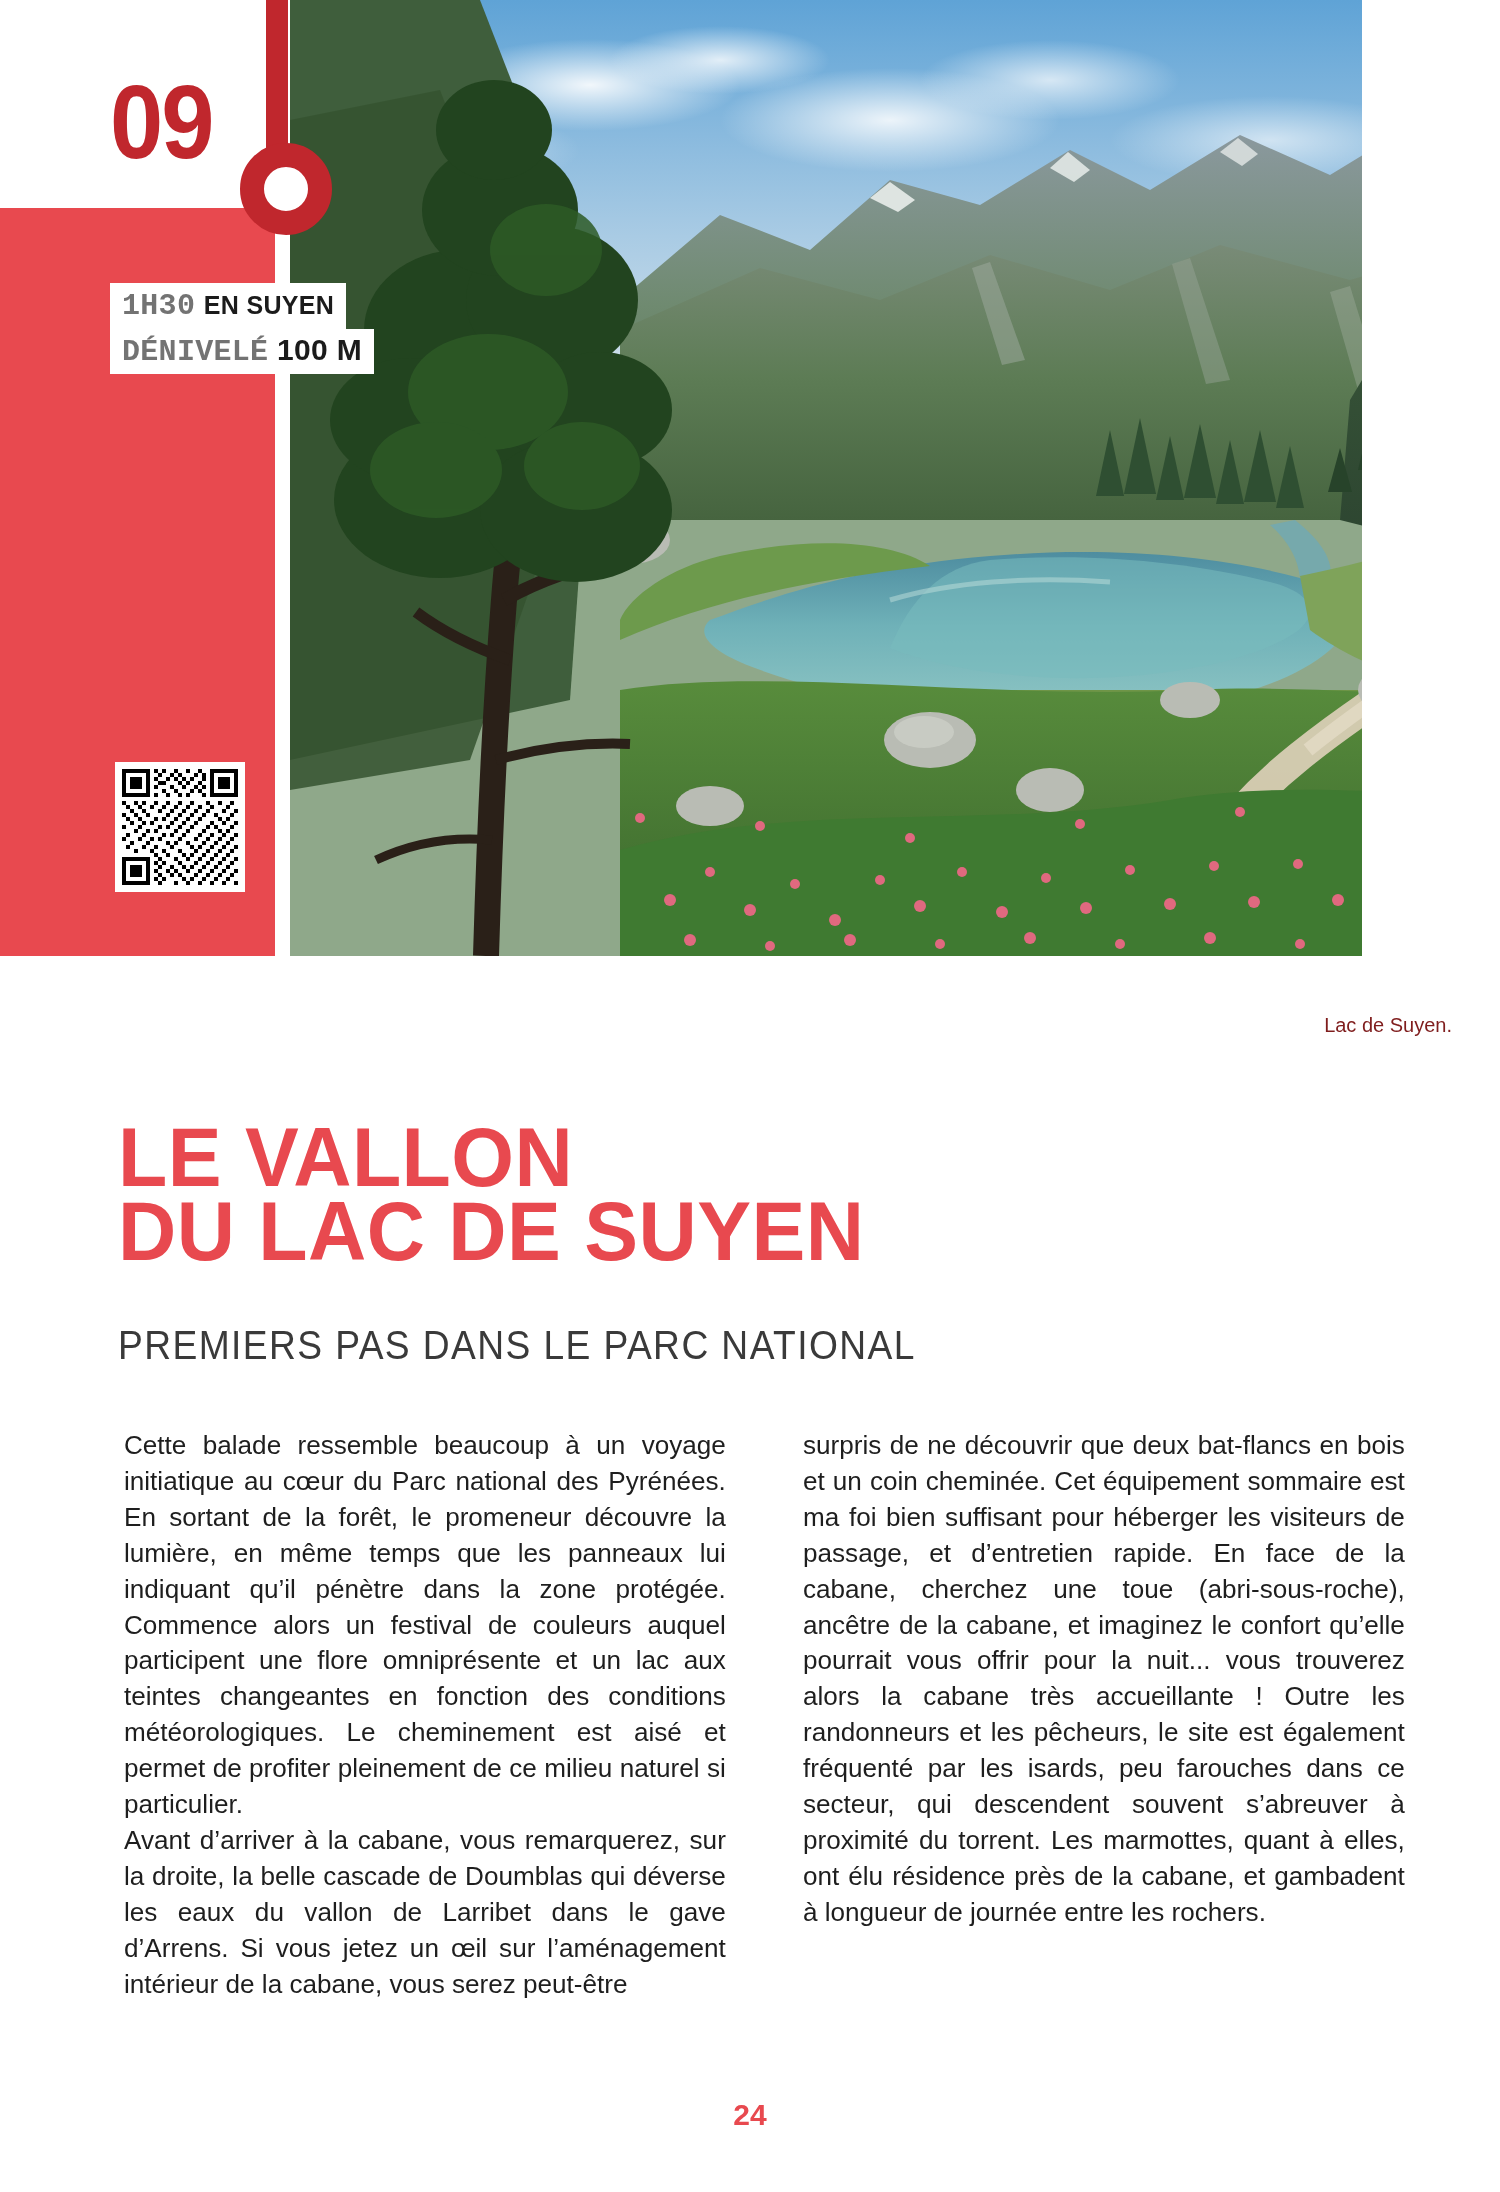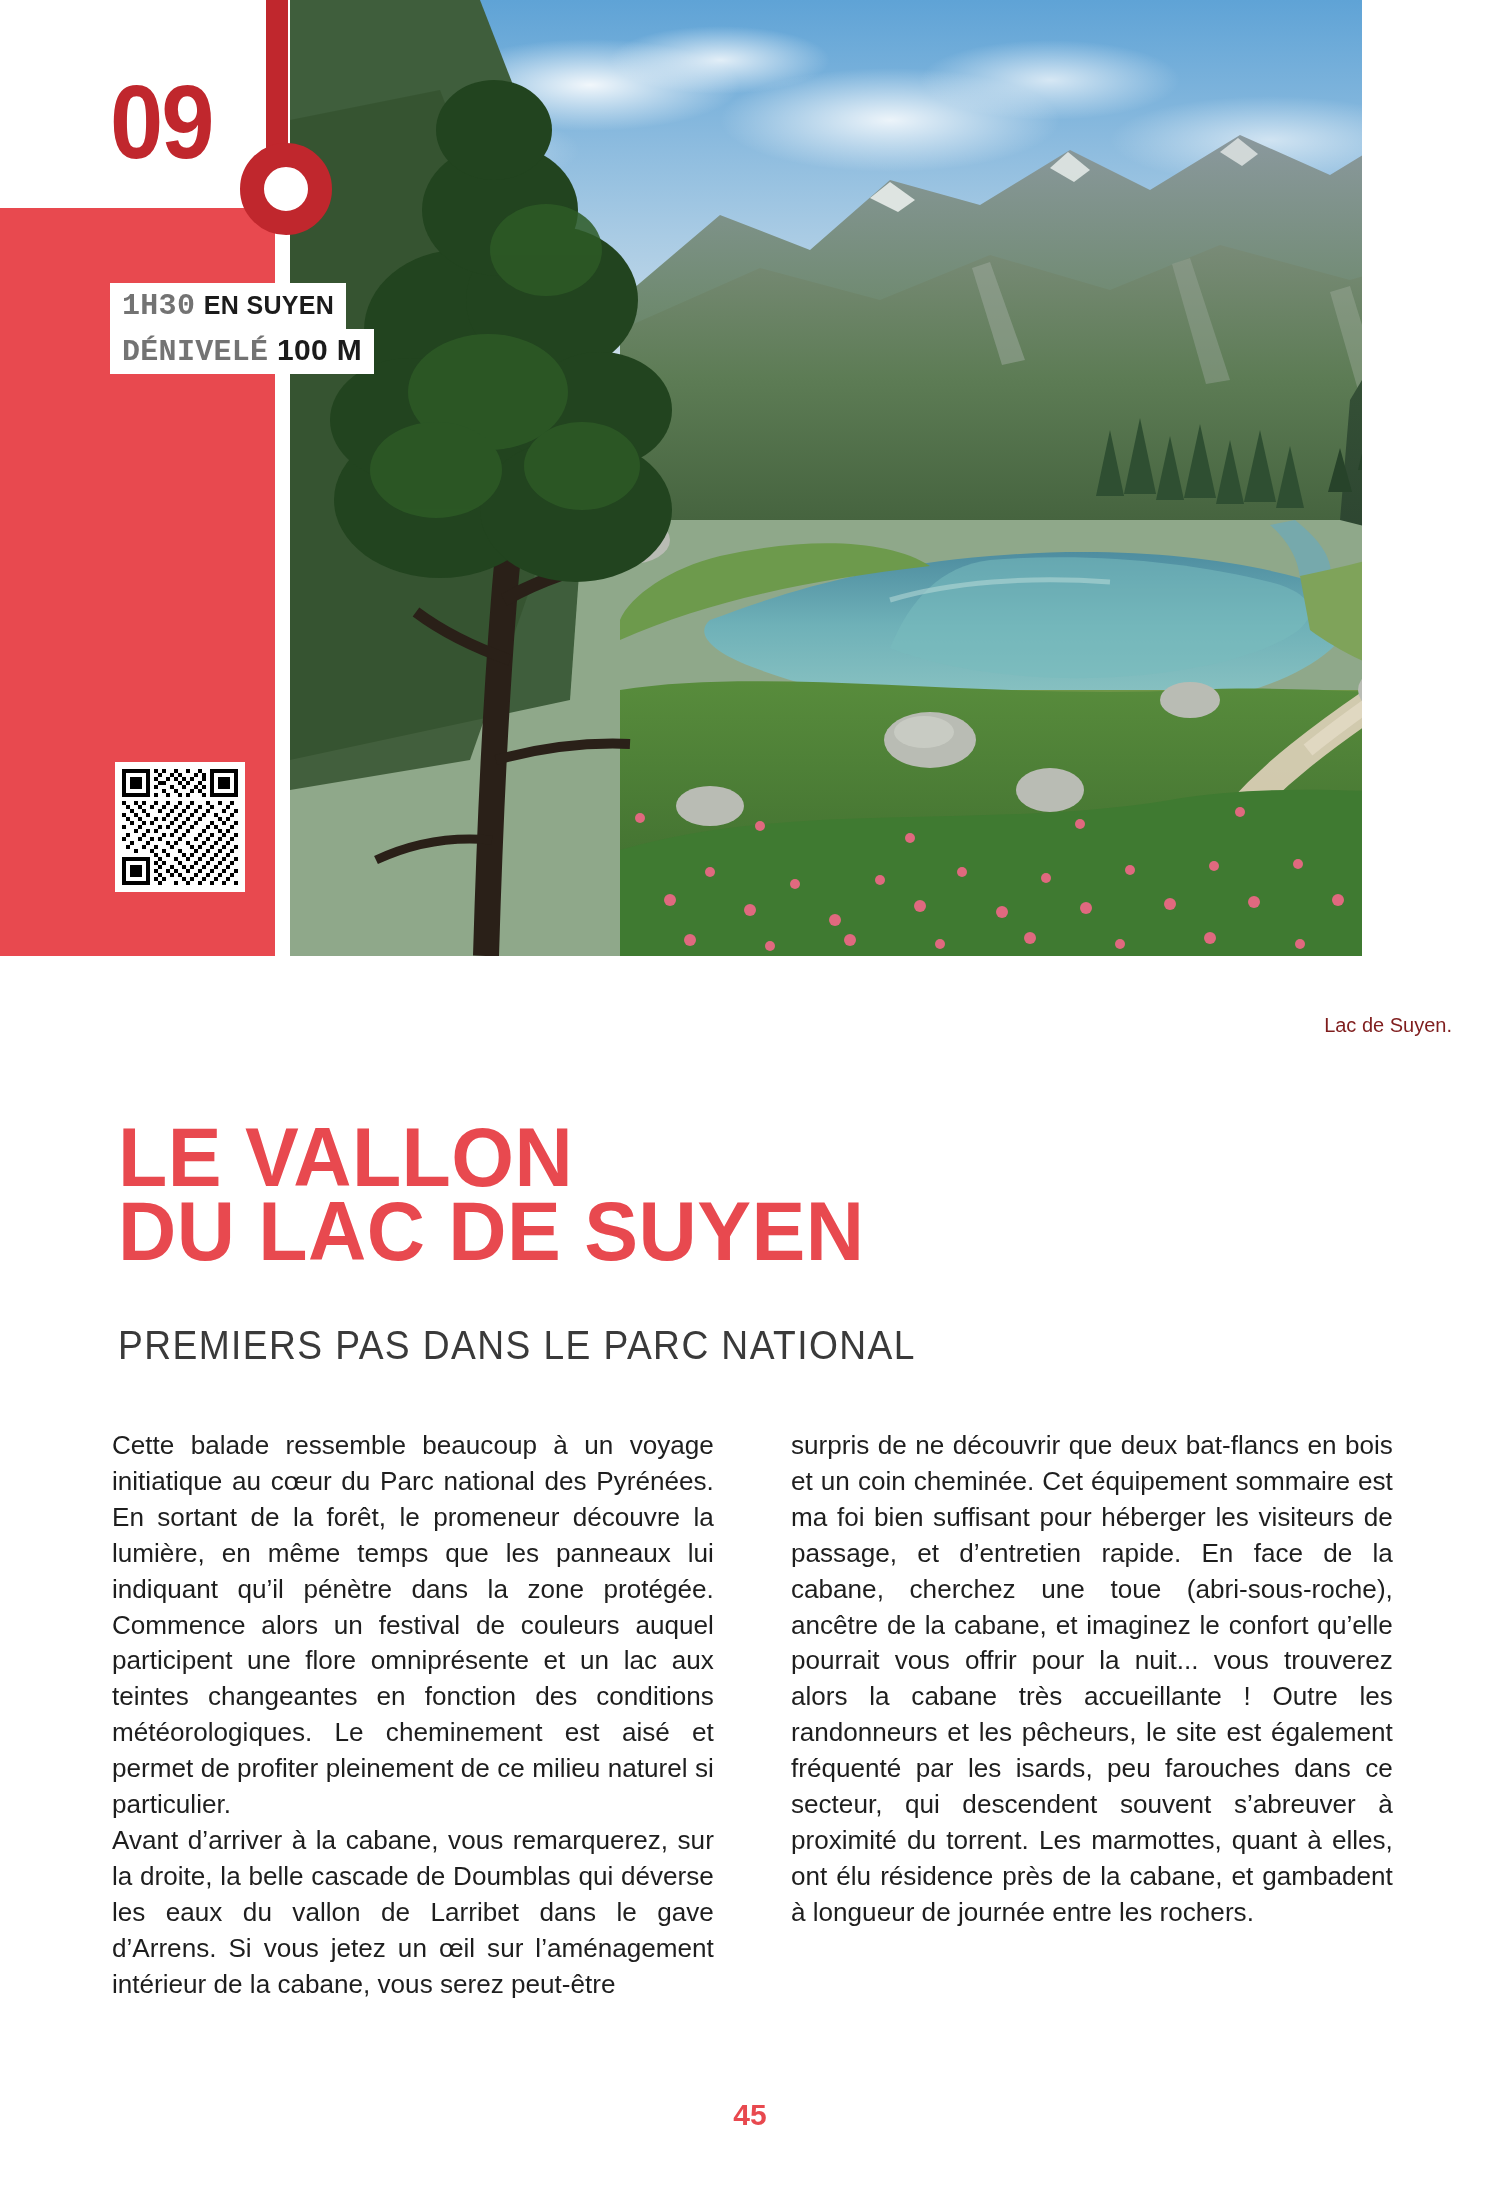--- a/index.html
+++ b/index.html
@@ -50,21 +50,21 @@
   .titlewrap{position:absolute;left:118px;top:1065px;width:1280px;}
   .maintitle{color:#e8494f;font-weight:700;font-size:84px;line-height:.88;letter-spacing:.5px;
              font-family:"Liberation Sans Narrow","Liberation Sans",sans-serif;
              transform:scaleX(.96);transform-origin:left top;}
   .maintitle .l2{display:block;}
   .subtitle{margin-top:22px;color:#3a3a3a;font-size:40px;font-weight:400;letter-spacing:1.5px;
             line-height:1;font-family:"Liberation Sans Narrow","Liberation Sans",sans-serif;
             transform:scaleX(.93);transform-origin:left top;}
 
   
-  .cols{position:absolute;left:112px;top:1428px;width:1290px;
+  .cols{position:absolute;left:124px;top:1428px;width:1290px;
         display:flex;gap:68px;align-items:flex-start;}
   .col{width:611px;}
   .col p{margin:0;text-align:justify;color:#1e1e1e;
          font-size:26.5px;line-height:1.355;letter-spacing:0;
          font-family:"Liberation Sans Narrow","Liberation Sans",sans-serif;
          transform:scaleX(.985);transform-origin:left top;
          -webkit-hyphens:none;hyphens:none;}
   .col p + p{margin-top:0;}
 
   
@@ -526,15 +526,15 @@
   <div class="cols">
     <div class="col">
       <p>Cette balade ressemble beaucoup à un voyage initiatique au cœur du Parc national des Pyrénées. En sortant de la forêt, le promeneur découvre la lumière, en même temps que les panneaux lui indiquant qu’il pénètre dans la zone protégée. Commence alors un festival de couleurs auquel participent une flore omniprésente et un lac aux teintes changeantes en fonction des conditions météorologiques. Le cheminement est aisé et permet de profiter pleinement de ce milieu naturel si particulier.</p>
       <p>Avant d’arriver à la cabane, vous remarquerez, sur la droite, la belle cascade de Doumblas qui déverse les eaux du vallon de Larribet dans le gave d’Arrens. Si vous jetez un œil sur l’aménagement intérieur de la cabane, vous serez peut-être</p>
     </div>
     <div class="col">
       <p>surpris de ne découvrir que deux bat-flancs en bois et un coin cheminée. Cet équipement sommaire est ma foi bien suffisant pour héberger les visiteurs de passage, et d’entretien rapide. En face de la cabane, cherchez une toue (abri-sous-roche), ancêtre de la cabane, et imaginez le confort qu’elle pourrait vous offrir pour la nuit... vous trouverez alors la cabane très accueillante ! Outre les randonneurs et les pêcheurs, le site est également fréquenté par les isards, peu farouches dans ce secteur, qui descendent souvent s’abreuver à proximité du torrent. Les marmottes, quant à elles, ont élu résidence près de la cabane, et gambadent à longueur de journée entre les rochers.</p>
     </div>
   </div>
 
-  <div class="folio">45</div>
+  <div class="folio">24</div>
 
 </div>
 
 </body></html>

